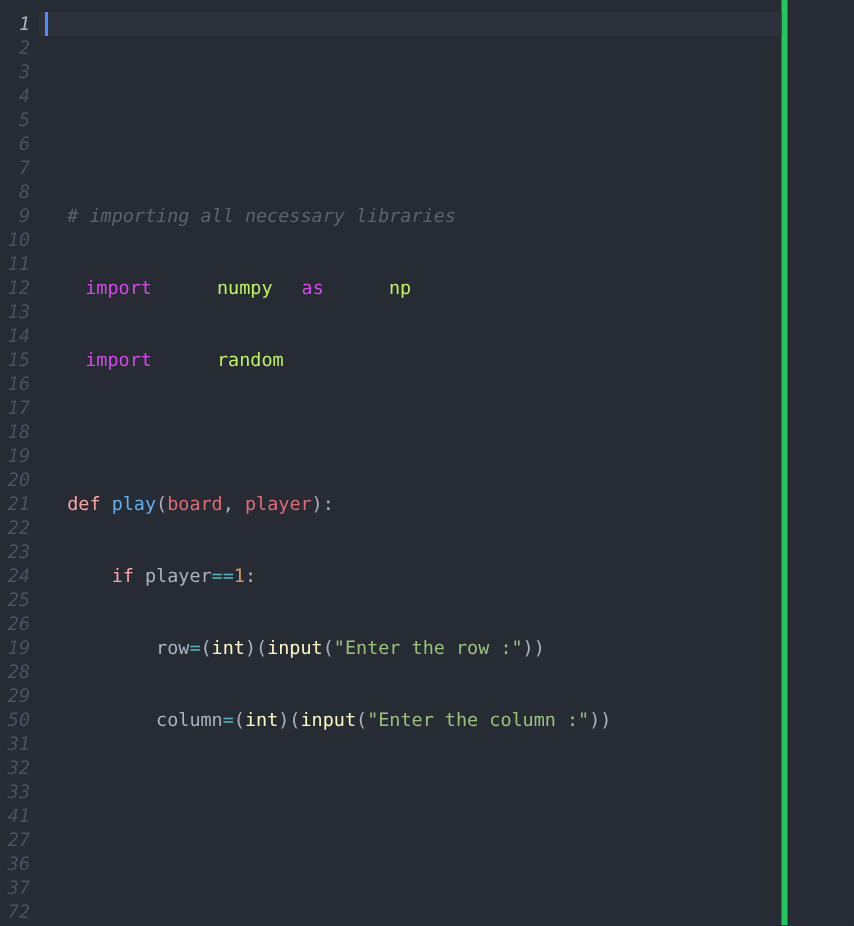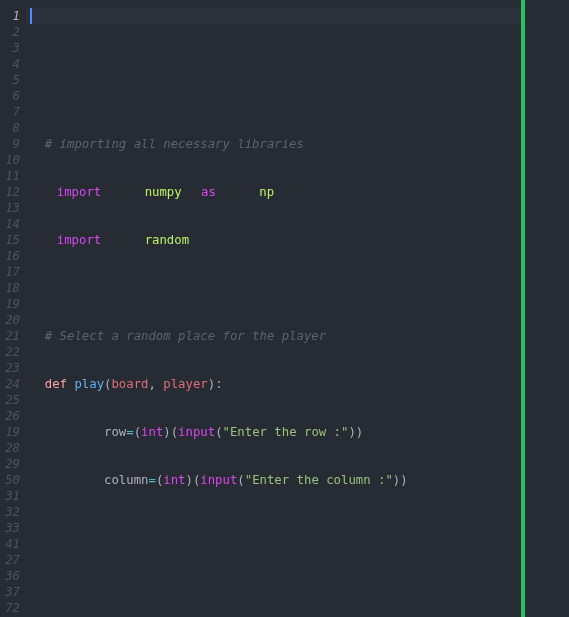--- a/index.html
+++ b/index.html
@@ -47,21 +47,21 @@
   .c-cmt  { color: #5c6370; font-style: italic; }
   .c-kw   { color: #fca5a5; }
   .c-def  { color: #61afef; }
   .c-fn   { color: #61afef; }
   .c-var  { color: #e06c75; }
   .c-str  { color: #98c379; }
   .c-num  { color: #d19a66; }
   .c-op   { color: #56b6c2; }
   .c-im   { color: #d946ef; margin-left: 12px; }
   .c-mod  { color: #bef264; margin-left: 36px; }
-  .c-bi   { color: #d946ef; }
+  .c-bi   { color: #fef9c3; }
   .c-pn   { color: #abb2bf; }
 </style>
 </head>
 <body>
 
 <div class="gutter" id="gutter">
     <div style="color: rgb(171, 178, 191);">1</div>
     <div>2</div>
     <div>3</div>
     <div>4</div>
@@ -103,22 +103,22 @@
 
 <div class="code">
   <div class="hlrow"></div>
   <div class="cursor"></div>
 
   <div class="line"></div>
   <div class="line">  <span class="c-cmt"># importing all necessary libraries</span></div>
   <div class="line">  <span class="c-im">import</span> <span class="c-mod">numpy</span> <span class="c-im">as</span> <span class="c-mod">np</span></div>
   <div class="line">  <span class="c-im">import</span> <span class="c-mod">random</span></div>
   <div class="line"></div>
-  <div class="line">  <span class="c-cmt"># Select a random place for the player</span></div>
   <div class="line">  <span class="c-kw">def</span> <span class="c-def">play</span><span class="c-pn">(</span><span class="c-var">board</span><span class="c-pn">, </span><span class="c-var">player</span><span class="c-pn">):</span></div>
+  <div class="line">      <span class="c-kw">if</span> <span>player</span><span class="c-op">==</span><span class="c-num">1</span><span class="c-pn">:</span></div>
   <div class="line">          <span>row</span><span class="c-op">=</span><span class="c-pn">(</span><span class="c-bi">int</span><span class="c-pn">)(</span><span class="c-bi">input</span><span class="c-pn">(</span><span class="c-str">"Enter the row :"</span><span class="c-pn">))</span></div>
   <div class="line">          <span>column</span><span class="c-op">=</span><span class="c-pn">(</span><span class="c-bi">int</span><span class="c-pn">)(</span><span class="c-bi">input</span><span class="c-pn">(</span><span class="c-str">"Enter the column :"</span><span class="c-pn">))</span></div>
   <div class="line">          </div>
   
   
   
   
   
   
   

